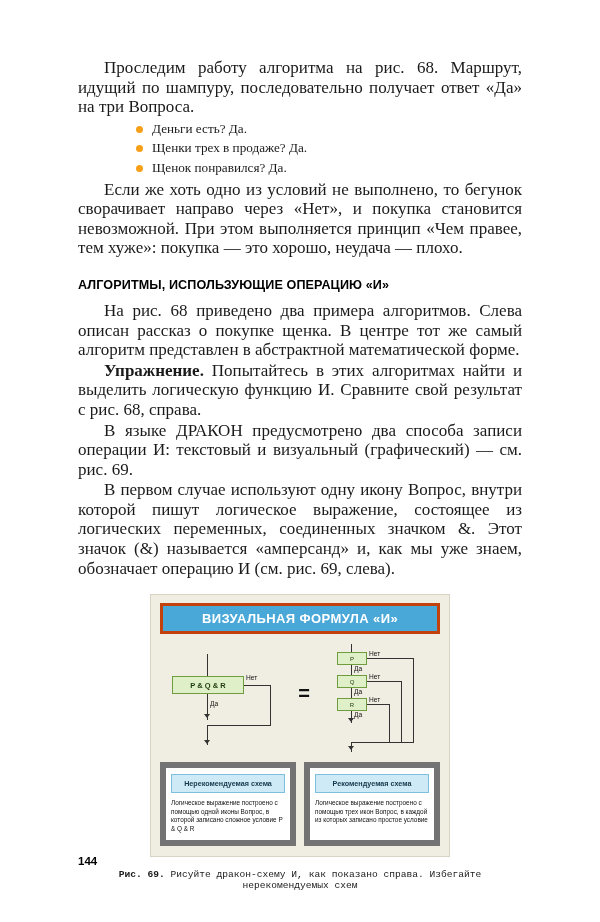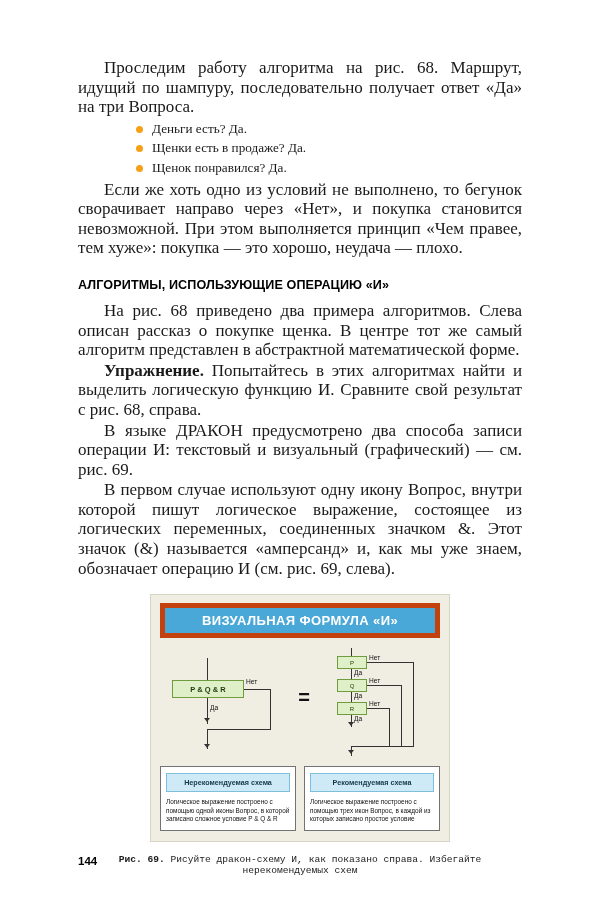--- a/index.html
+++ b/index.html
@@ -78,21 +78,21 @@
   }
   .fig-title {
     background: #4aa8d8;
     color: #ffffff;
     font-family: "Liberation Sans", sans-serif;
     font-weight: bold;
     font-size: 13px;
     letter-spacing: 0.4px;
     text-align: center;
     padding: 5px 0 5px 0;
-    border: 5px solid #c2410c;
+    border: 3px solid #c2410c;
   }
   .fig-body {
     display: flex;
     align-items: flex-start;
     margin-top: 8px;
     gap: 4px;
   }
   .col-left {
     width: 128px;
     display: flex;
@@ -179,21 +179,21 @@
 
   
   .caps {
     display: flex;
     gap: 8px;
     margin-top: 10px;
   }
   .cap-col {
     flex: 1;
     background: #ffffff;
-    border: 1px solid #737373;
+    border: 6px solid #737373;
     box-sizing: border-box;
     padding: 6px 5px 6px 5px;
   }
   .cap-head {
     background: #cfeaf7;
     border: 1px solid #7dbfdd;
     font-family: "Liberation Sans", sans-serif;
     font-size: 7.2px;
     font-weight: bold;
     text-align: center;
@@ -235,21 +235,21 @@
 
     <p class="para">Проследим работу алгоритма на рис. 68. Маршрут, идущий по шампуру, последовательно получает ответ «Да» на три Вопроса.</p>
 
     <ul class="bullets">
       <li>
         <span class="dot"></span>
         <span>Деньги есть? Да.</span>
       </li>
       <li>
         <span class="dot"></span>
-        <span>Щенки есть в продаже? Да.</span>
+        <span>Щенки трех в продаже? Да.</span>
       </li>
       <li>
         <span class="dot"></span>
         <span>Щенок понравился? Да.</span>
       </li>
     </ul>
 
     <p class="para">Если же хоть одно из условий не выполнено, то бегунок сворачивает направо через «Нет», и покупка становится невозможной. При этом выполняется принцип «Чем правее, тем хуже»: покупка — это хорошо, неудача — плохо.</p>
 
     <h2 class="heading">Алгоритмы, использующие операцию «И»</h2>

